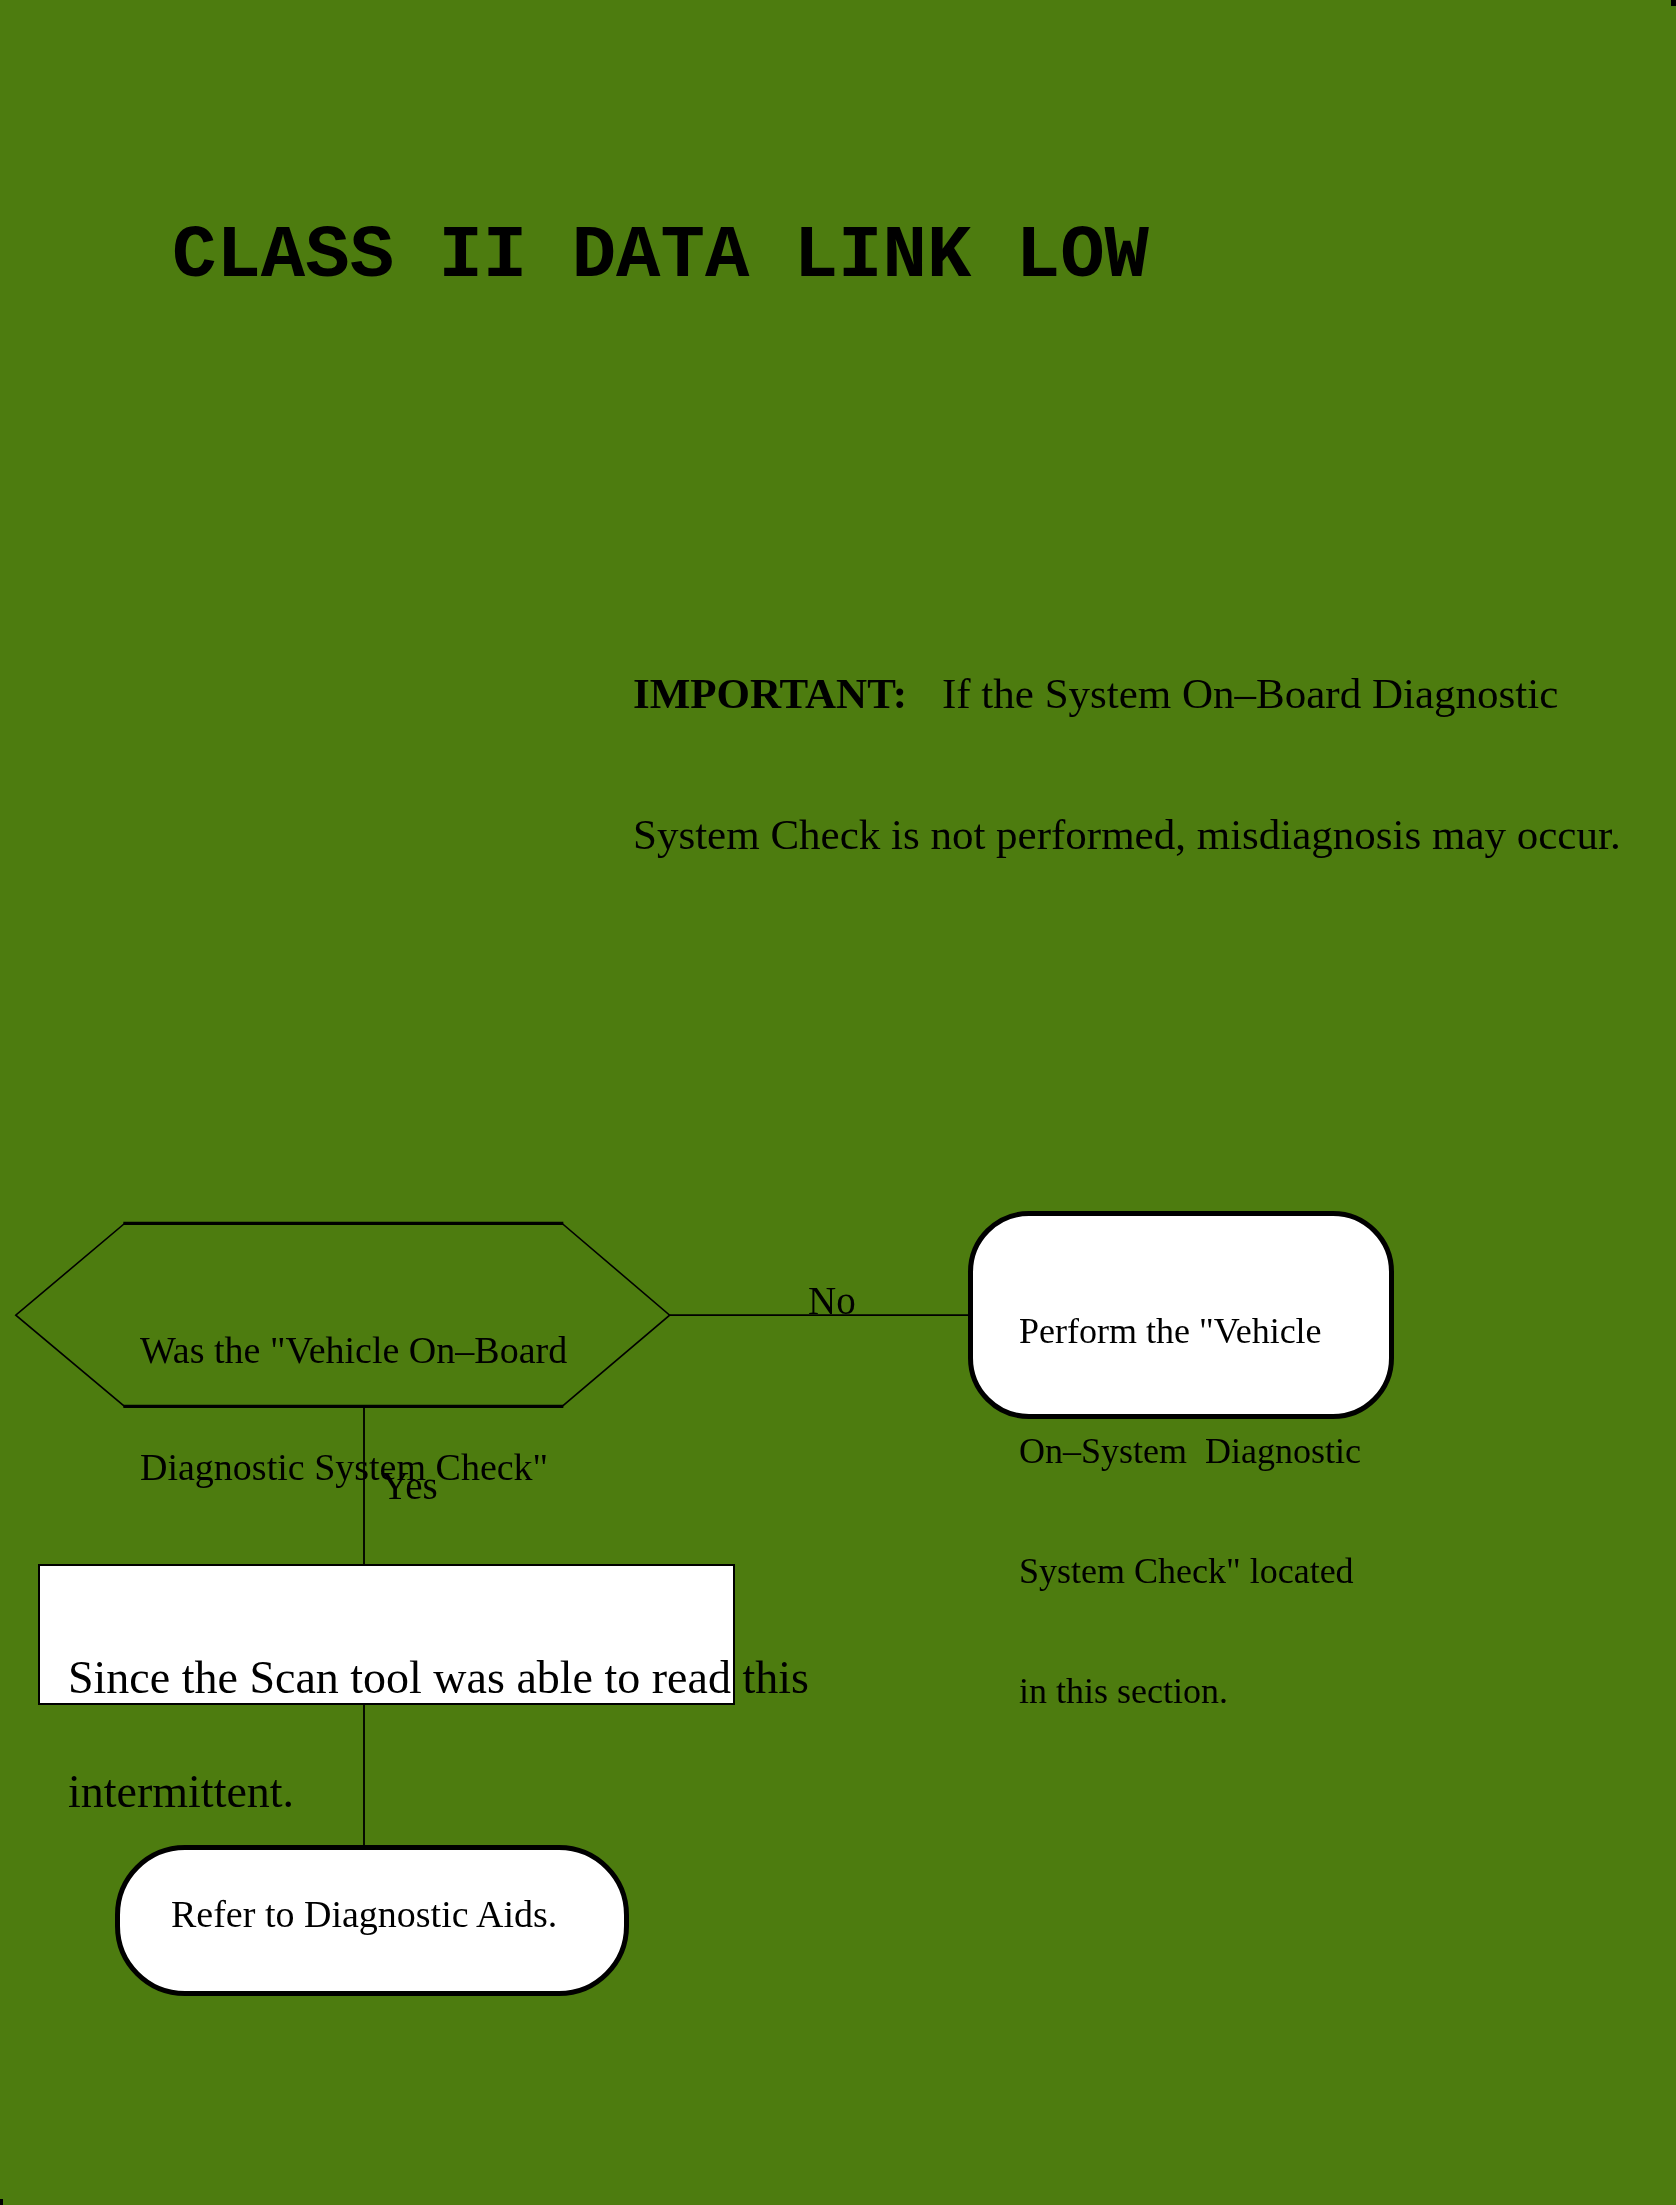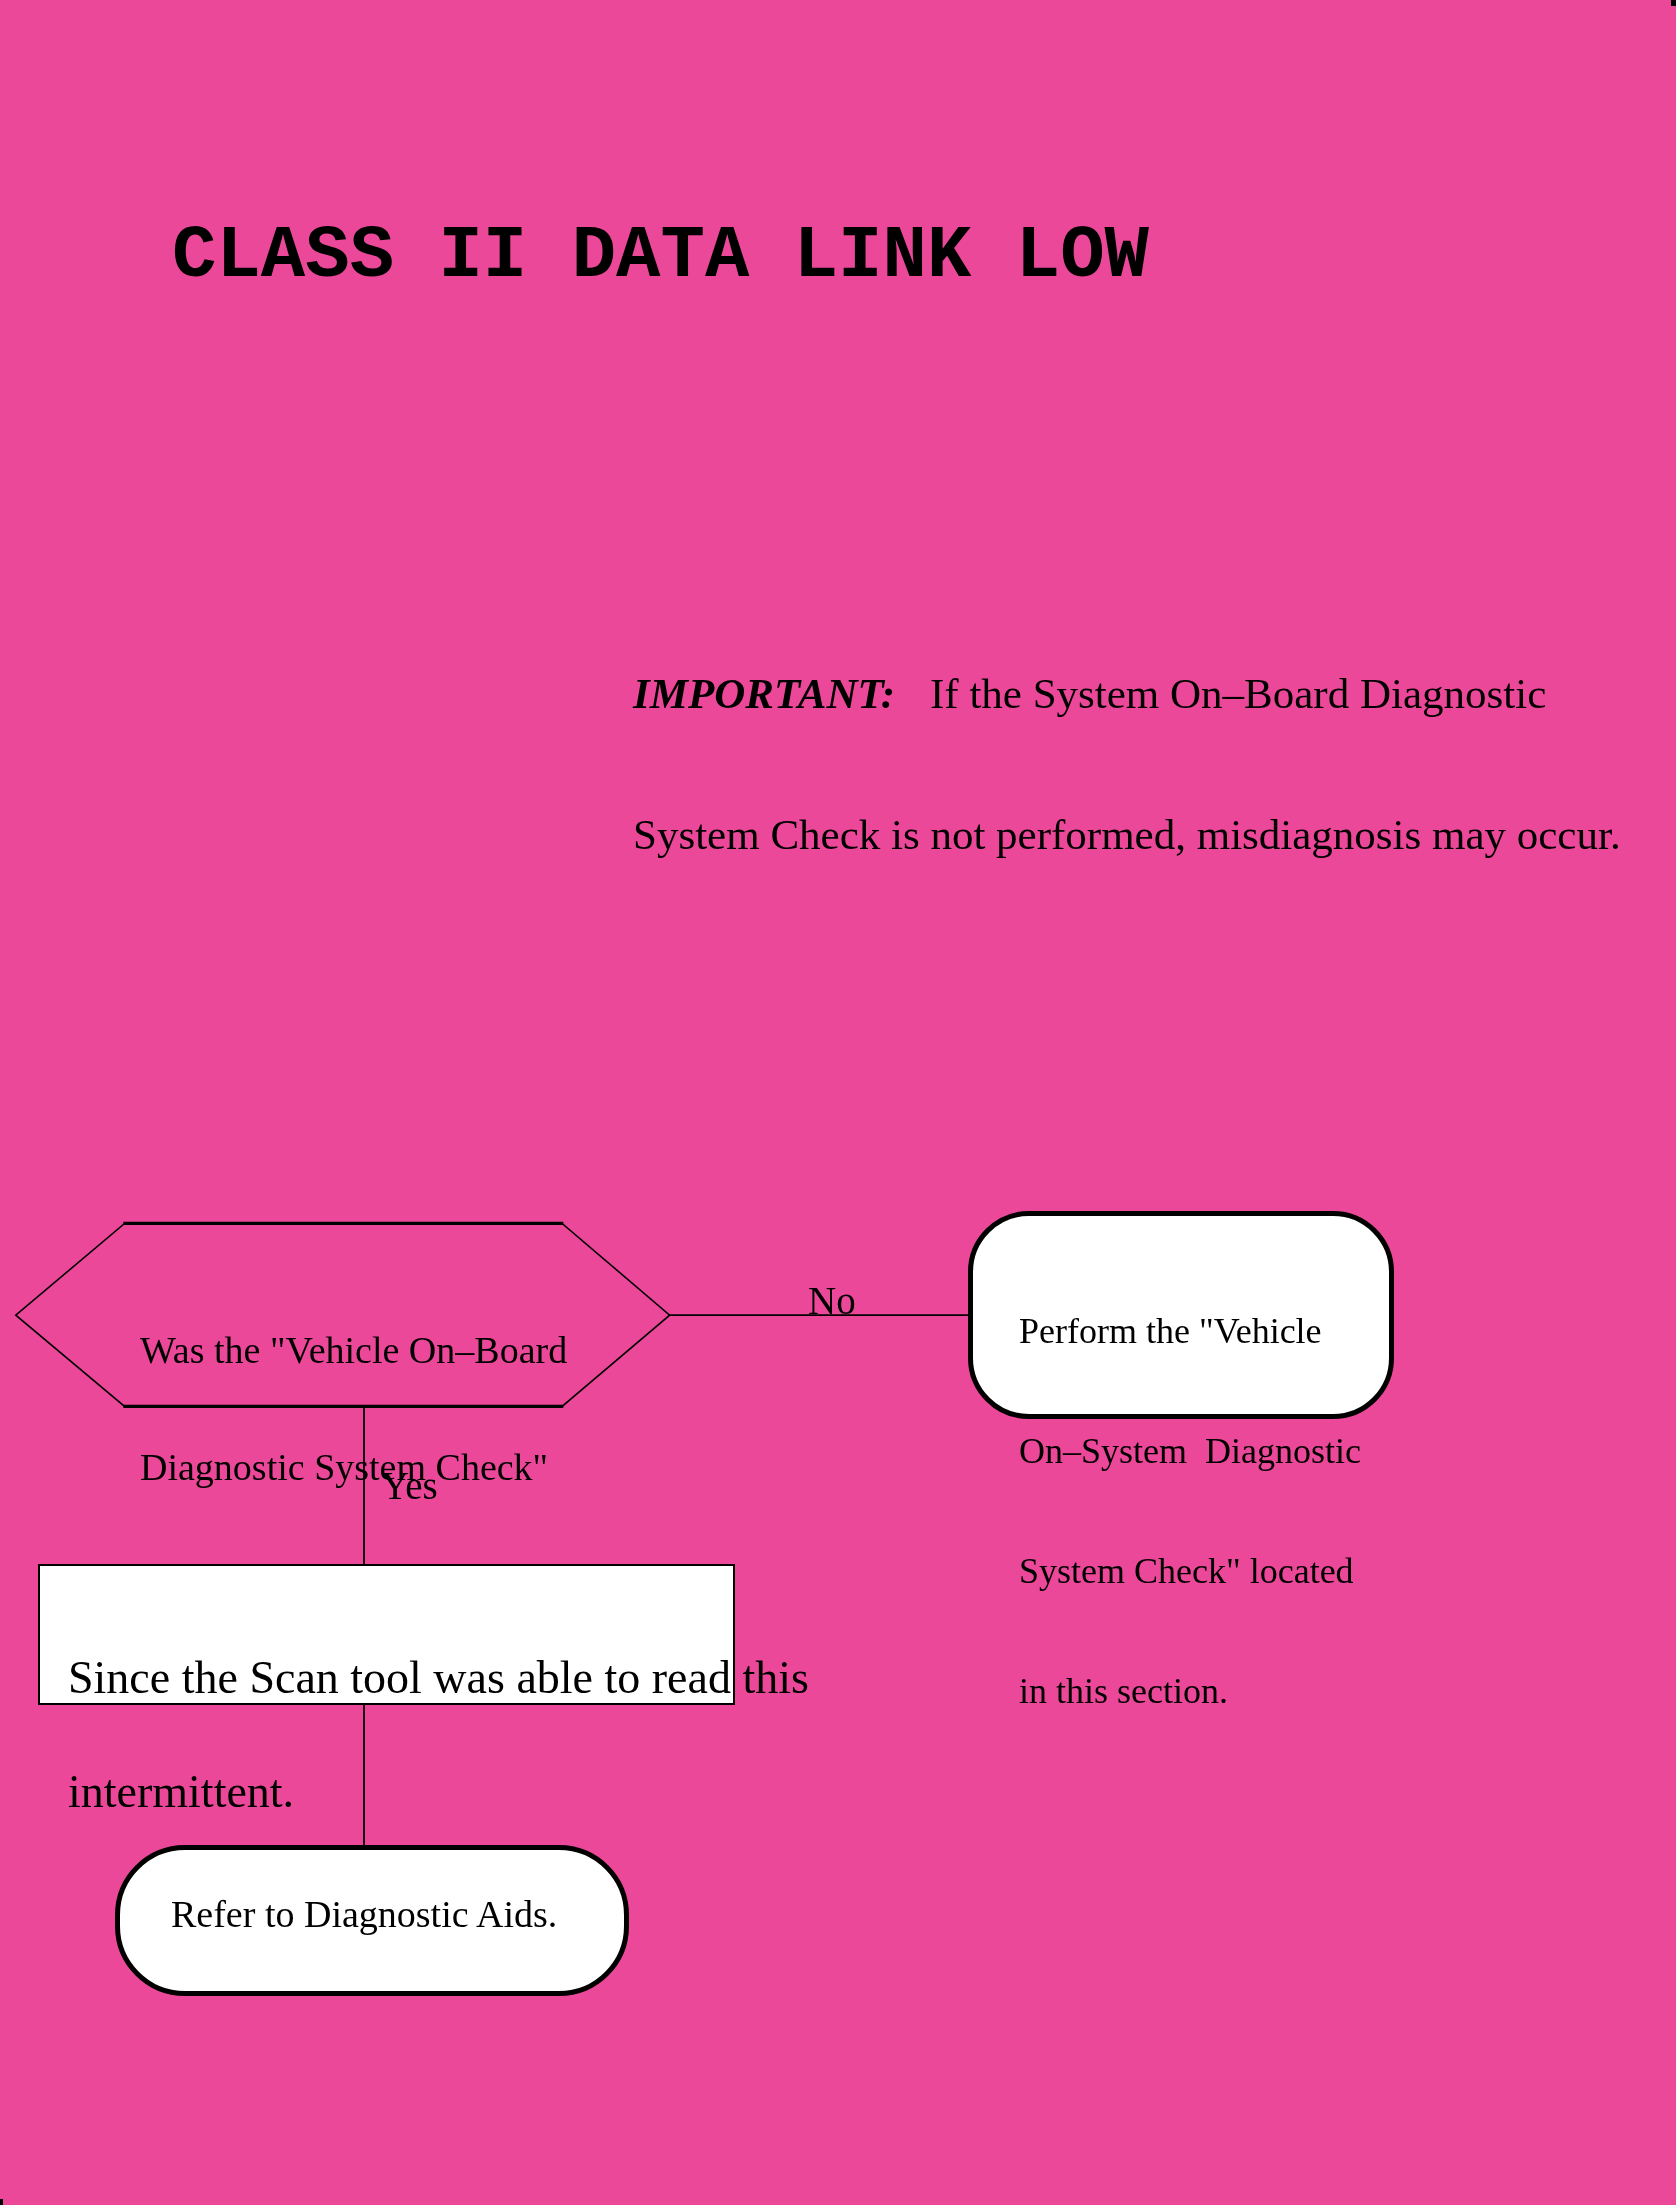--- a/index.html
+++ b/index.html
@@ -4,21 +4,21 @@
 <style>
   html, body {
     margin: 0;
     padding: 0;
     background: #ffffff;
   }
   #page {
     position: relative;
     width: 1676px;
     height: 2205px;
-    background: #ec4899;
+    background: #4d7c0f;
     color: #000000;
     font-family: "Liberation Serif", serif;
     overflow: hidden;
   }
   .abs { position: absolute; }
 
   #title {
     left: 172px;
     top: 219px;
     font-family: "Liberation Mono", monospace;
@@ -30,21 +30,21 @@
   }
 
   #important {
     left: 633px;
     top: 576px;
     width: 1058px;
     font-size: 43px;
     line-height: 47px;
     white-space: pre;
   }
-  #important .imp-label { font-weight: bold; font-style: italic; }
+  #important .imp-label { font-weight: bold; }
   #important .imp-gap { display: inline-block; width: 35px; }
 
   svg.lines-layer {
     position: absolute;
     left: 0; top: 0;
     width: 1676px; height: 2205px;
   }
 
   .shape-text {
     position: absolute;

